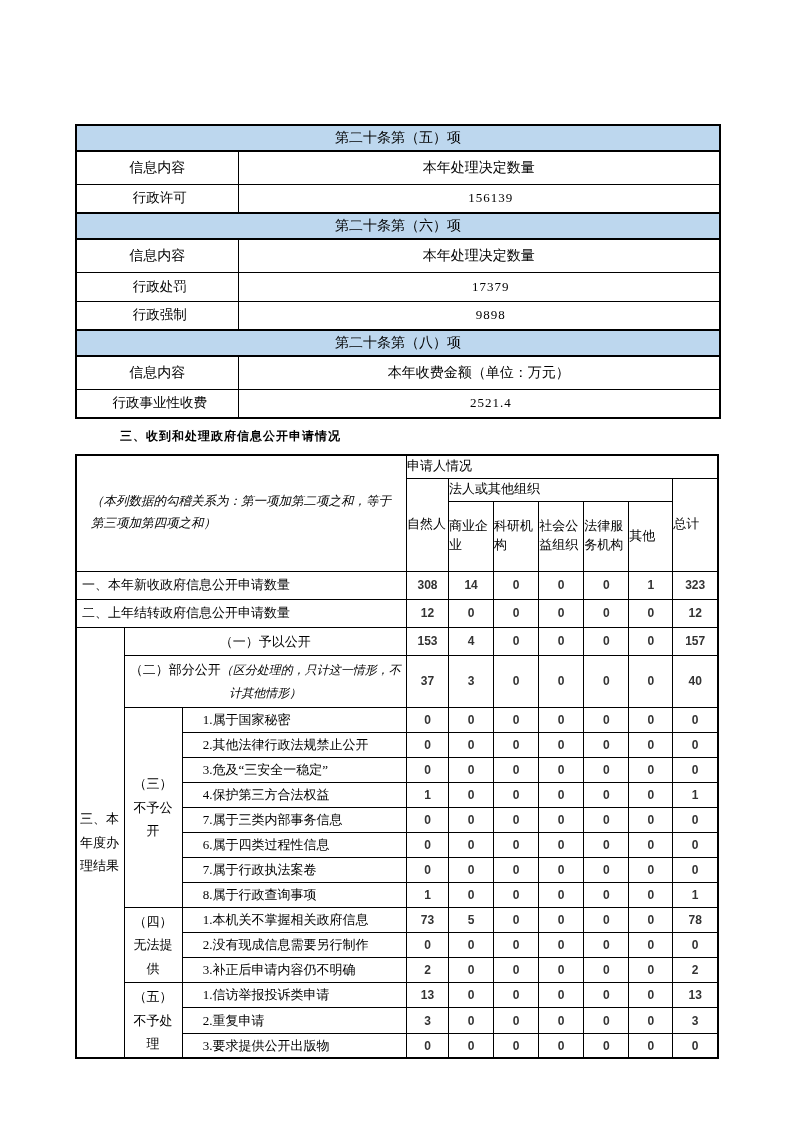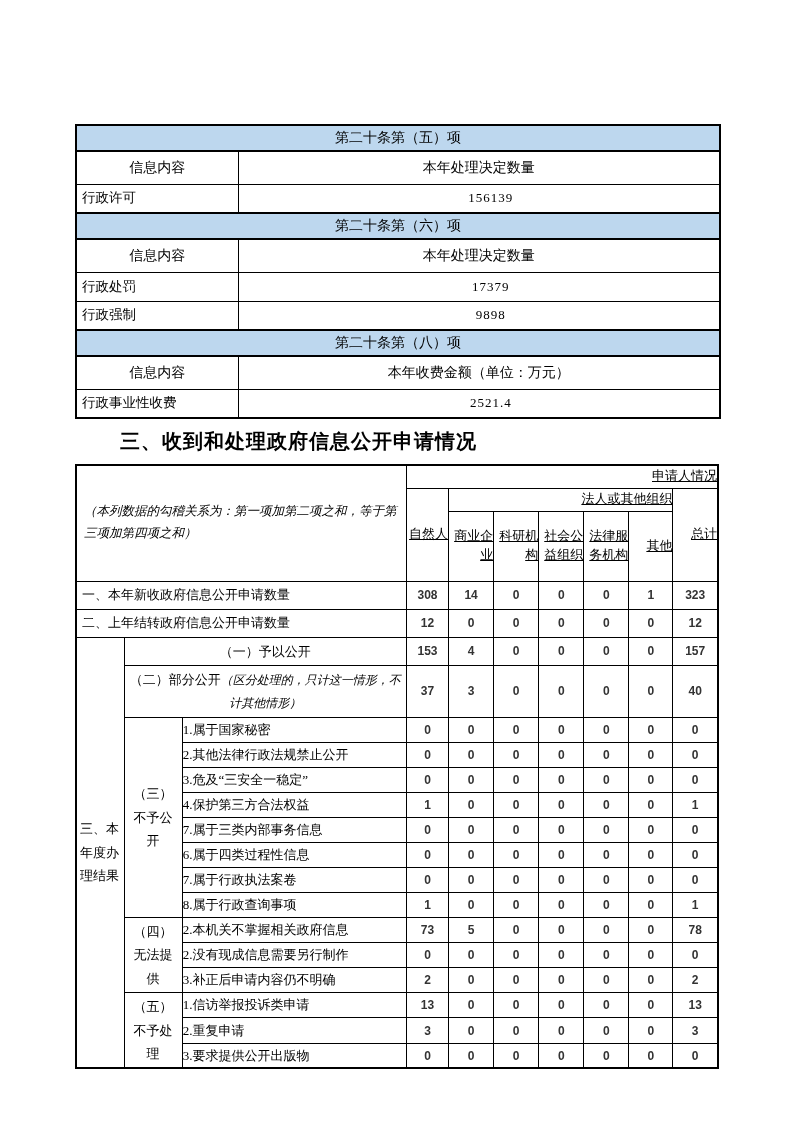--- a/index.html
+++ b/index.html
@@ -8,38 +8,38 @@
   .page { position:absolute; left:75px; top:99px; width:644px;margin-top:25px; }
 
   table { border-collapse:collapse; table-layout:fixed; width:644px; }
   td { border:1px solid #000; overflow:hidden; }
 
   
   .top-tbl { border:2px solid #000; }
   .top-tbl td.band { background:var(--band-bg,#BDD7EE); text-align:center; height:26px;
                      font-size:14px; border-top:2px solid #000; border-bottom:2px solid #000; }
   .top-tbl td.chead { text-align:center; height:33px; font-size:14px; }
-  .top-tbl td.rlabel { text-align:left; padding-left:5px; height:27px; font-size:13.5px; }
+  .top-tbl td.rlabel { text-align:center; padding-left:5px; height:27px; font-size:13.5px; }
   .top-tbl td.rval { text-align:center; height:29px; font-size:13px; letter-spacing:1px;padding-left:24px; }
 
   
   .heading { font-family:"Liberation Sans","DejaVu Sans",sans-serif; font-weight:bold;
-             font-size:20px; color:#000; margin:9px 0 9px 45px; letter-spacing:1px; }
+             font-size:12px; color:#000; margin:9px 0 9px 45px; letter-spacing:1px; }
 
   
   .big { border:2px solid #000; }
   .big td { font-size:13px; vertical-align:middle; }
-  .big td.hc { text-align:right; height:23px; line-height:1.45;text-decoration:underline; }
+  .big td.hc { text-align:left; height:23px; line-height:1.45; }
   .big td.h3 { height:70px; }
-  .big td.note { font-style:italic; font-size:12.5px; line-height:1.75; padding:4px 7px;
+  .big td.note { font-style:italic; font-size:12.5px; line-height:1.75; padding:4px 14px;
                  text-align:left; font-family:"Liberation Serif","DejaVu Serif",serif; }
   .big td.lbl { text-align:left; padding:2px 5px; height:28px;font-family:Liberation Serif, serif; }
   .big td.vgroup { text-align:left; padding:2px 3px; word-break:break-all; line-height:1.8; }
   .big td.sub { text-align:center; padding:2px 5px; word-break:break-all; line-height:1.8; }
-  .big td.leaf { text-align:left; padding:2px 0; height:25px; }
+  .big td.leaf { text-align:left; padding:2px 20px; height:25px; }
   .big td.num { text-align:center; font-family:"Liberation Sans","DejaVu Sans",sans-serif;
                 font-size:12px; font-weight:bold; color:#333; }
   .big tr.tall td { height:44px; }
   .big .subnote { font-style:italic; font-size:12px; }
 </style>
 </head>
 <body>
 
 <div class="page">
 
@@ -240,21 +240,21 @@
           <td class="num">1</td>
           <td class="num">0</td>
           <td class="num">0</td>
           <td class="num">0</td>
           <td class="num">0</td>
           <td class="num">0</td>
           <td class="num">1</td>
         </tr>
         <tr>
           <td class="sub" rowspan="3">（四）无法提供</td>
-          <td class="leaf">2.本机关不掌握相关政府信息</td>
+          <td class="leaf">1.本机关不掌握相关政府信息</td>
           <td class="num">73</td>
           <td class="num">5</td>
           <td class="num">0</td>
           <td class="num">0</td>
           <td class="num">0</td>
           <td class="num">0</td>
           <td class="num">78</td>
         </tr>
         <tr>
           <td class="leaf">2.没有现成信息需要另行制作</td>

